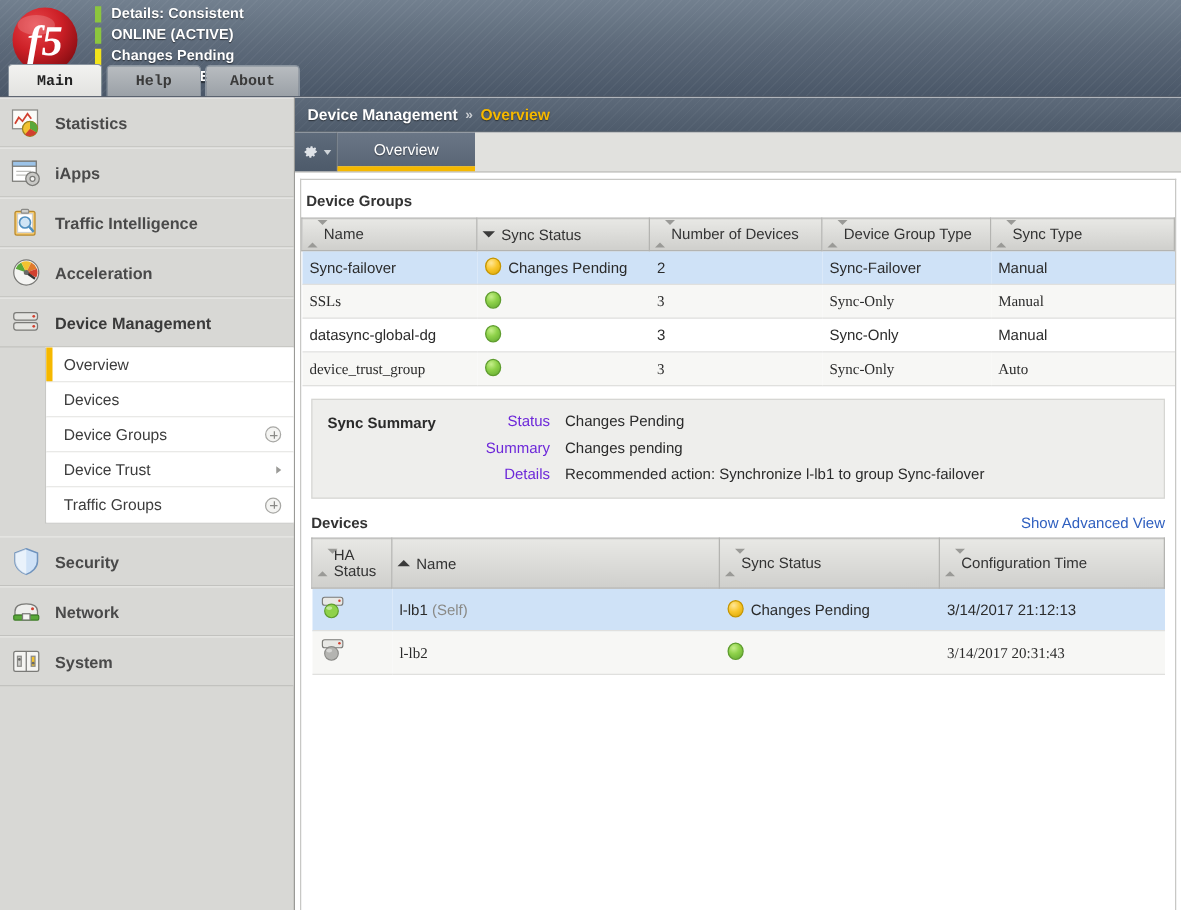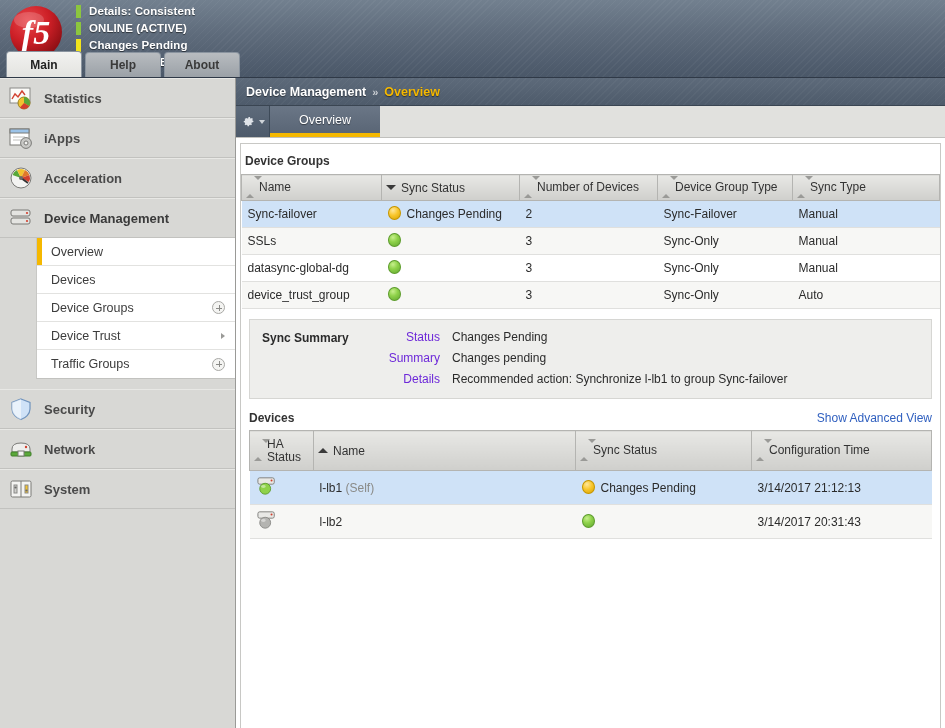--- a/index.html
+++ b/index.html
@@ -45,20 +45,21 @@
     text-shadow: 0 1px 1px rgba(0,0,0,0.55);
     letter-spacing: 0.1px;
     white-space: nowrap;
   }
 
   
   #nav-tabs {
     position: absolute; left: 0; bottom: 0;
     display: flex; align-items: flex-end;
     height: 26px;
+    font-family: Liberation Mono, monospace;
   }
   .nav-tab {
     width: 76px; height: 25px;
     line-height: 25px;
     text-align: center;
     font-size: 12px;
     font-weight: bold;
     border: 1px solid #8a949f;
     border-bottom: none;
     border-top-left-radius: 4px;
@@ -262,21 +263,21 @@
   }
   table.grid th:first-child { border-left: 1px solid #b4b4b1; }
   table.grid td {
     border-bottom: 1px solid #e0e0de;
     padding: 5px 6px;
     color: #2b2b2b;
     height: 27px;
     vertical-align: middle;
   }
   tr.row-odd  td { background: #ffffff; }
-  tr.row-even td { background: #f7f7f5; }
+  tr.row-even td { background: #f7f7f5; font-family: Liberation Serif, serif; }
   tr.row-sel  td { background: #cfe2f7; }
 
   .sort-arrows {
     display: inline-block;
     width: 8px; margin-right: 5px;
     vertical-align: middle;
     position: relative; top: -1px;
   }
   .sort-arrows .up, .sort-arrows .dn {
     width: 0; height: 0; margin: 0 auto;
@@ -462,20 +463,32 @@
           <line x1="4" y1="14" x2="13" y2="14" stroke="#c0c0bd"></line>
           <circle cx="17" cy="17" r="5.4" fill="#c9c9c6" stroke="#7a7a77"></circle>
           <circle cx="17" cy="17" r="2" fill="#f4f4f2" stroke="#7a7a77"></circle>
         </svg>
       </span>
       <span class="side-label">iApps</span>
     </div>
 
 
 
+    <div class="side-item">
+      <span class="side-icon">
+        <svg width="24" height="24" viewBox="0 0 24 24">
+          <rect x="3" y="3" width="16" height="19" rx="1.5" fill="#f6c96a" stroke="#b8892c"></rect>
+          <rect x="5" y="5" width="12" height="15" fill="#ffffff" stroke="#cfcfcc"></rect>
+          <rect x="8" y="1.5" width="6" height="3" rx="1" fill="#cfcfcc" stroke="#8a8a87"></rect>
+          <circle cx="11" cy="12" r="4.4" fill="#cfe4f5" stroke="#4f8fc0" stroke-width="1.3"></circle>
+          <line x1="14.2" y1="15.2" x2="18" y2="19.5" stroke="#4f8fc0" stroke-width="2"></line>
+        </svg>
+      </span>
+      <span class="side-label">Traffic Intelligence</span>
+    </div>
 
     <div class="side-item">
       <span class="side-icon">
         <svg width="24" height="24" viewBox="0 0 24 24">
           <circle cx="12" cy="12" r="10" fill="#f4f4f2" stroke="#7a7a77"></circle>
           <path d="M12 12 L3.5 9 A9 9 0 0 1 8 4 Z" fill="#5aa83a"></path>
           <path d="M12 12 L8 4 A9 9 0 0 1 16 4 Z" fill="#f2c230"></path>
           <path d="M12 12 L16 4 A9 9 0 0 1 20.5 9 Z" fill="#e07a2a"></path>
           <path d="M12 12 L20.5 9 A9 9 0 0 1 20 16 Z" fill="#d1402f"></path>
           <line x1="12" y1="12" x2="19" y2="17" stroke="#333" stroke-width="1.8"></line>

